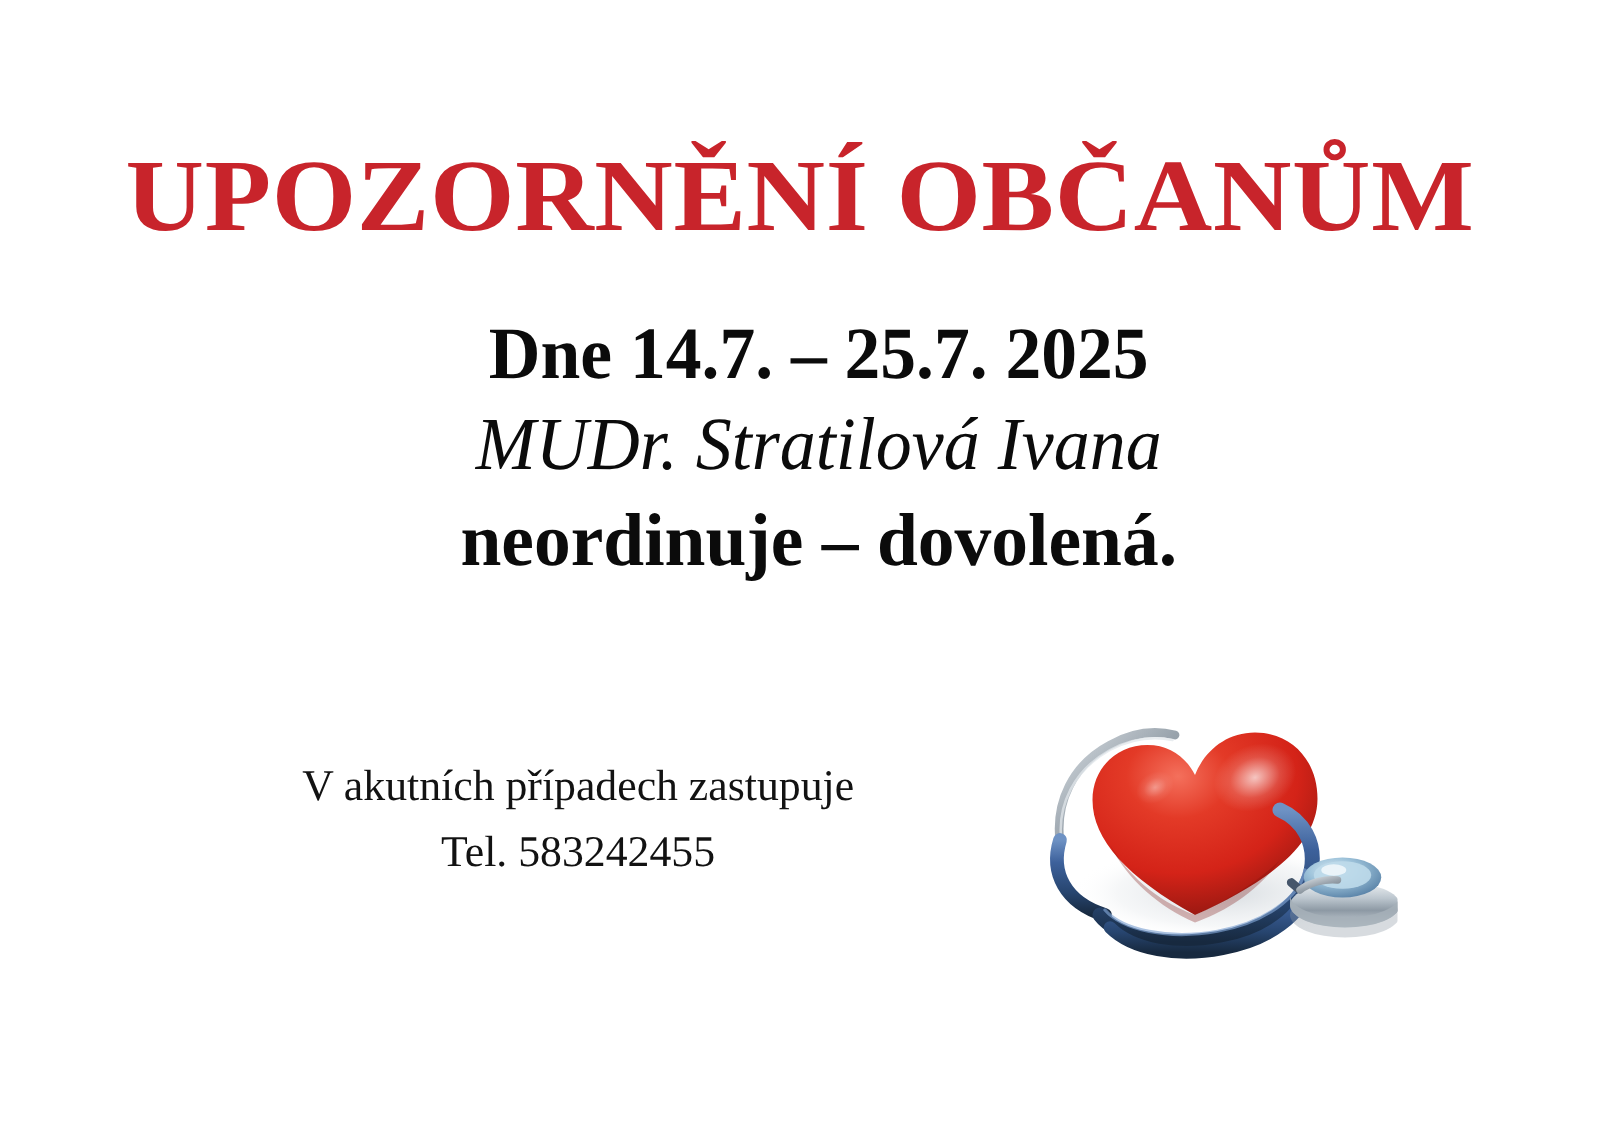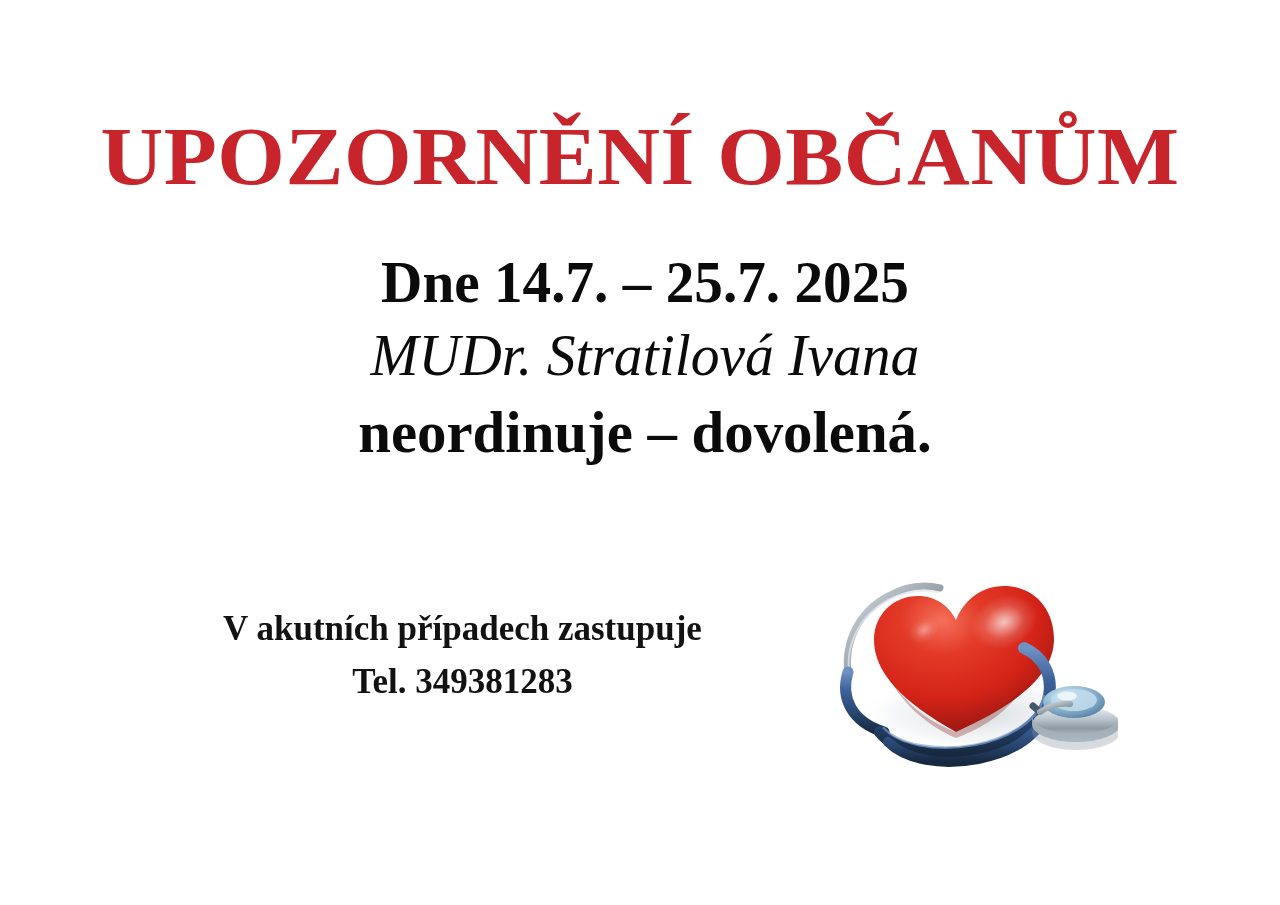--- a/index.html
+++ b/index.html
@@ -32,21 +32,21 @@
     letter-spacing: 0.5px;
     color: #C8242B;
     white-space: nowrap;
     transform: scaleX(1.06);
     transform-origin: 50% 50%;
   }
 
   
   .announcement {
     position: absolute;
-    left: 50px;
+    left: 60px;
     top: 212px;
     width: 1190px;
     text-align: center;
   }
   .announcement .line {
     line-height: 1.03;
     white-space: nowrap;
     color: #0b0b0b;
   }
   .line-date {
@@ -72,21 +72,21 @@
     transform-origin: 50% 50%;
   }
 
   
   .substitute {
     position: absolute;
     left: 150px;
     top: 562px;
     width: 625px;
     text-align: center;
-    font-weight: 700;
+    font-weight: 400;
     font-size: 35px;
     line-height: 1.52;
     color: #121212;
   }
   .substitute .sline { white-space: nowrap; }
 
   
   .illustration {
     position: absolute;
     left: 828px;
@@ -104,21 +104,21 @@
   <div class="notice-title">UPOZORNĚNÍ OBČANŮM</div>
 
   <div class="announcement">
     <div class="line line-date">Dne 14.7. – 25.7. 2025</div>
     <div class="line line-doctor">MUDr. Stratilová Ivana</div>
     <div class="line line-status">neordinuje – dovolená.</div>
   </div>
 
   <div class="substitute">
     <div class="sline">V akutních případech zastupuje</div>
-    <div class="sline">Tel. 349381283</div>
+    <div class="sline">Tel. 583242455</div>
   </div>
 
   <div class="illustration">
     <svg viewBox="0 0 290 232" xmlns="http://www.w3.org/2000/svg" aria-hidden="true">
       <defs>
         <radialGradient id="heartGrad" cx="38%" cy="24%" r="82%">
           <stop offset="0%" stop-color="#F4705C"></stop>
           <stop offset="28%" stop-color="#E33A27"></stop>
           <stop offset="65%" stop-color="#D42318"></stop>
           <stop offset="100%" stop-color="#8E1610"></stop>

